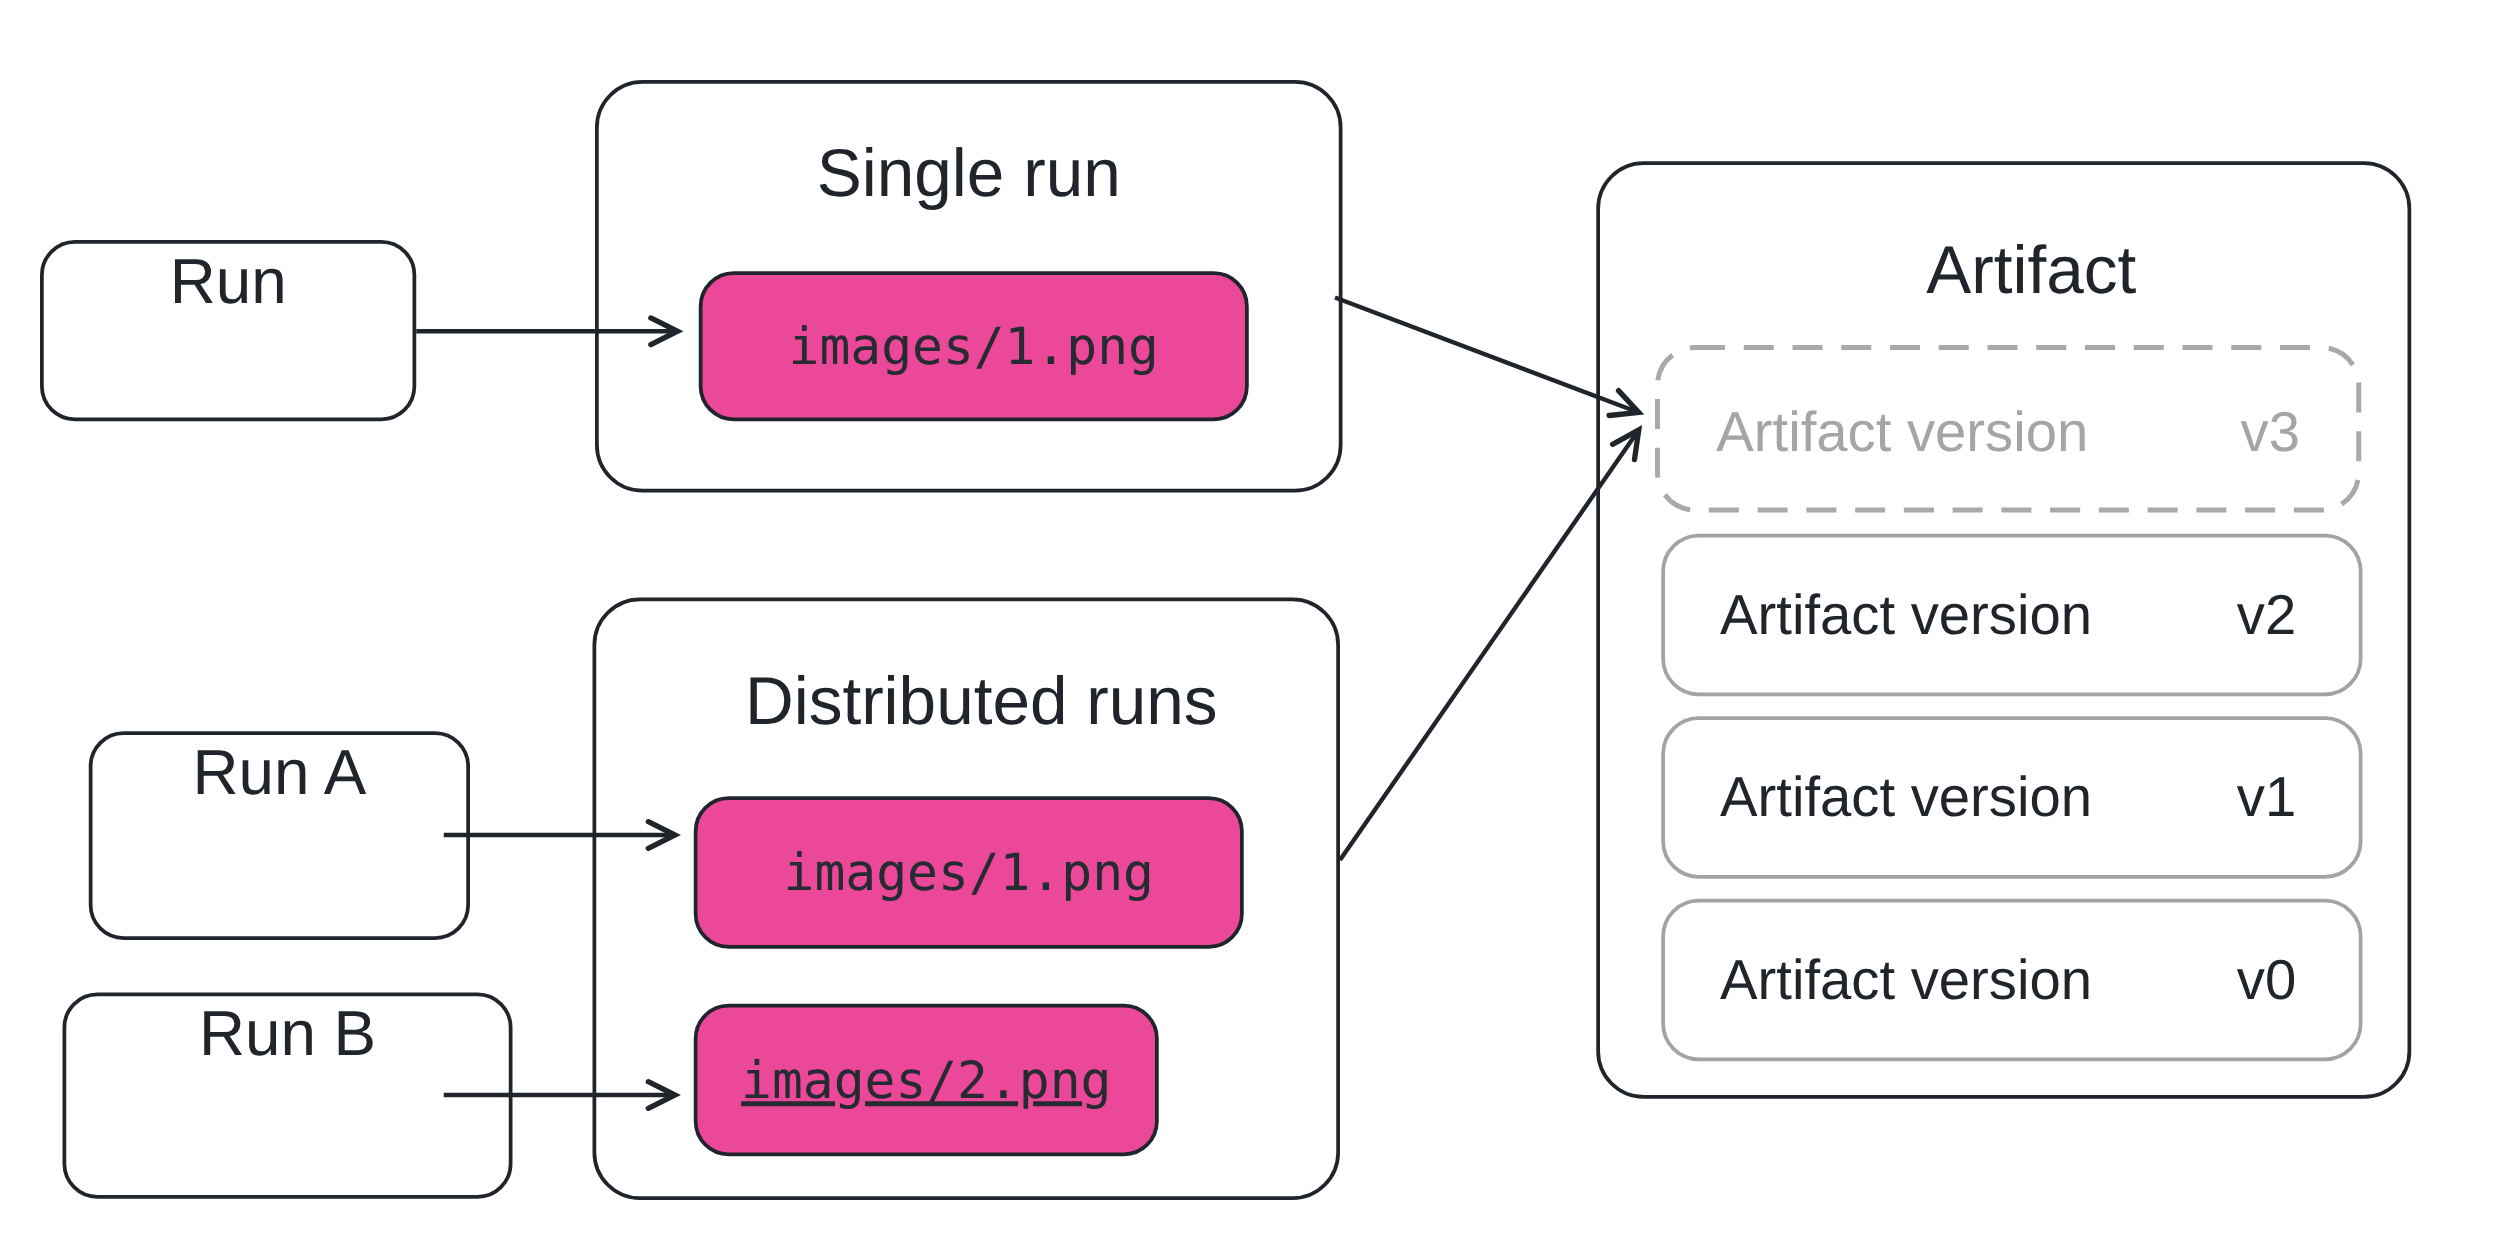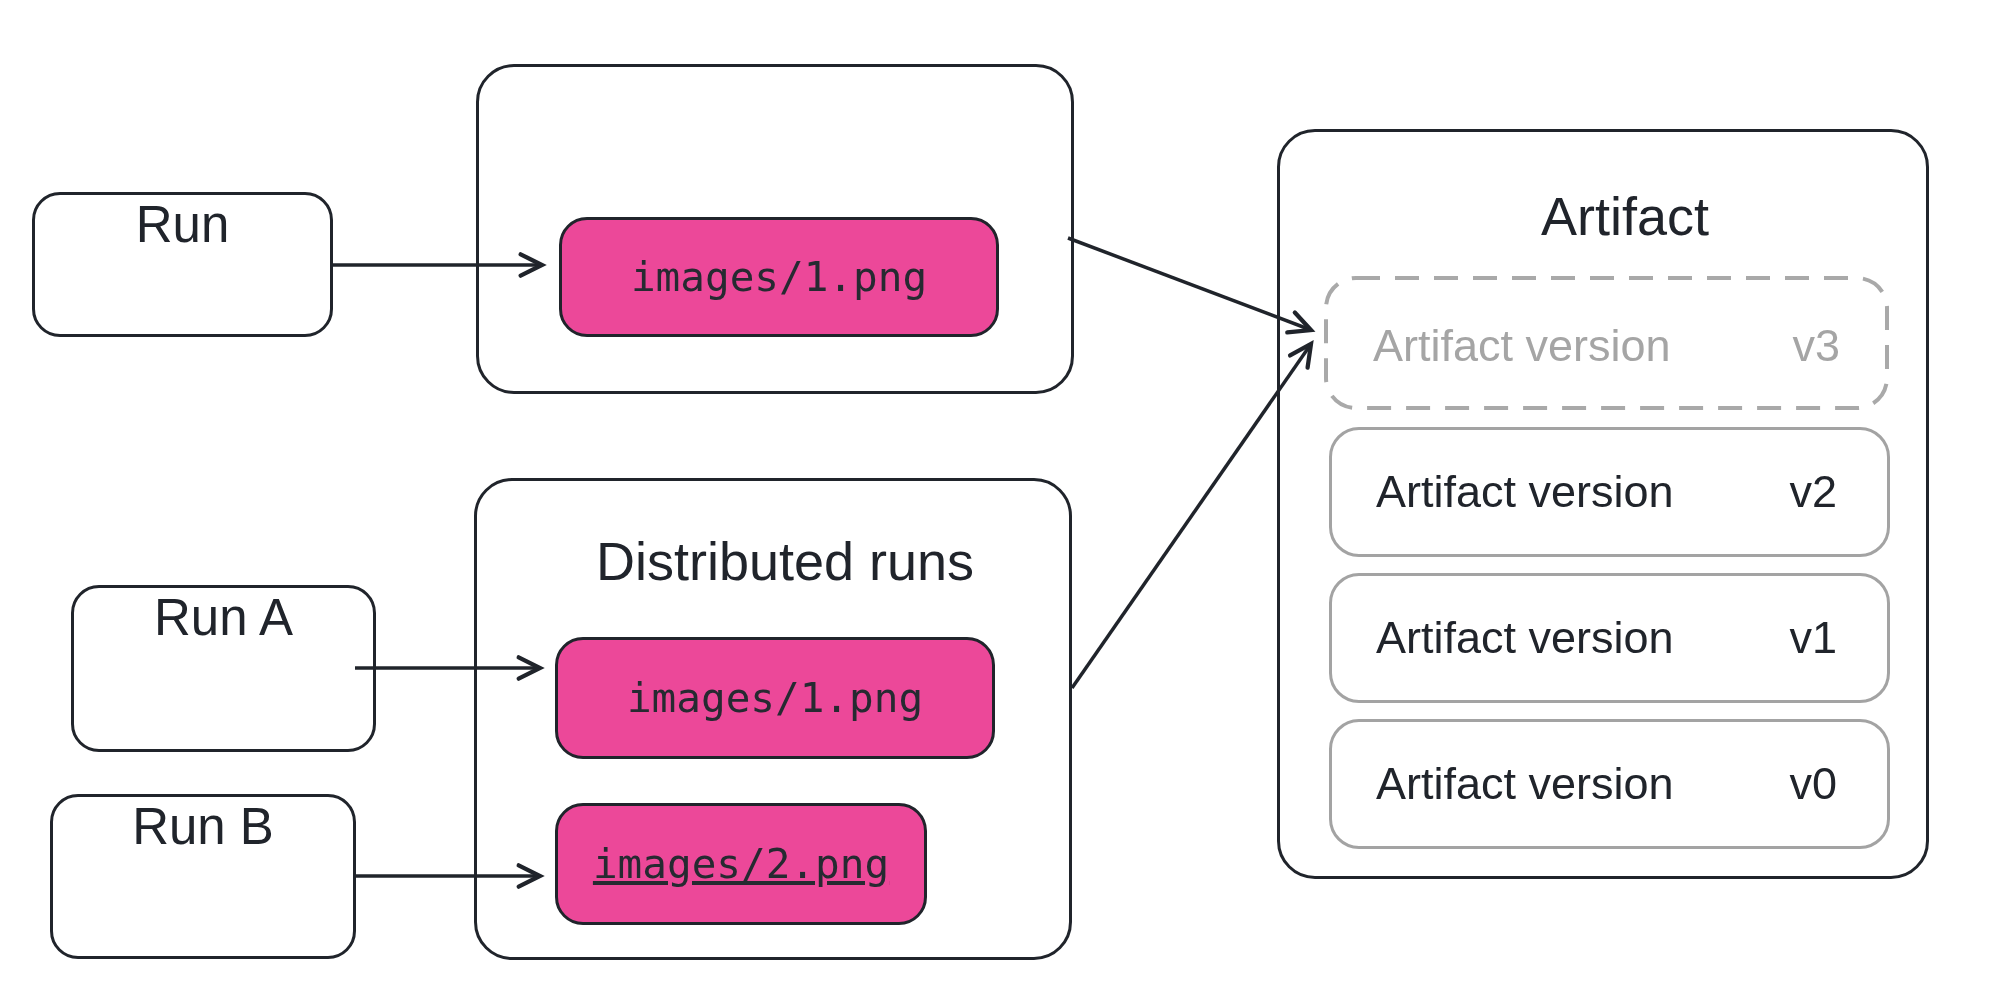--- a/index.html
+++ b/index.html
@@ -22,21 +22,21 @@
     border: 3.5px solid #20242b;
     border-radius: 28px;
     display: flex;
     align-items: flex-start;
     justify-content: center;
     font-size: 51px;
     z-index: 2;
   }
   #node-run   { left: 32px;  top: 192px; width: 301px; height: 145px; }
   #node-run-a { left: 50px;  top: 585px; width: 305px; height: 167px; margin-left: 21px; }
-  #node-run-b { left: 50px;  top: 794px; width: 306px; height: 165px; }
+  #node-run-b { left: 50px;  top: 794px; width: 360px; height: 165px; }
 
   
   .group {
     position: absolute;
     box-sizing: border-box;
     background: #ffffff;
     border: 3.5px solid #20242b;
     border-radius: 38px;
     z-index: 1;
   }
@@ -120,20 +120,21 @@
     <span>Run</span>
   </div>
   <div class="node" id="node-run-a">
     <span>Run A</span>
   </div>
   <div class="node" id="node-run-b">
     <span>Run B</span>
   </div>
 
   <div class="group" id="group-single">
+    <div class="group-title">Single run</div>
     <div class="file-box" id="file-single">
       <span>images/1.png</span>
     </div>
   </div>
 
   <div class="group" id="group-distributed">
     <div class="group-title">Distributed runs</div>
     <div class="file-box" id="file-dist-1">
       <span>images/1.png</span>
     </div>

